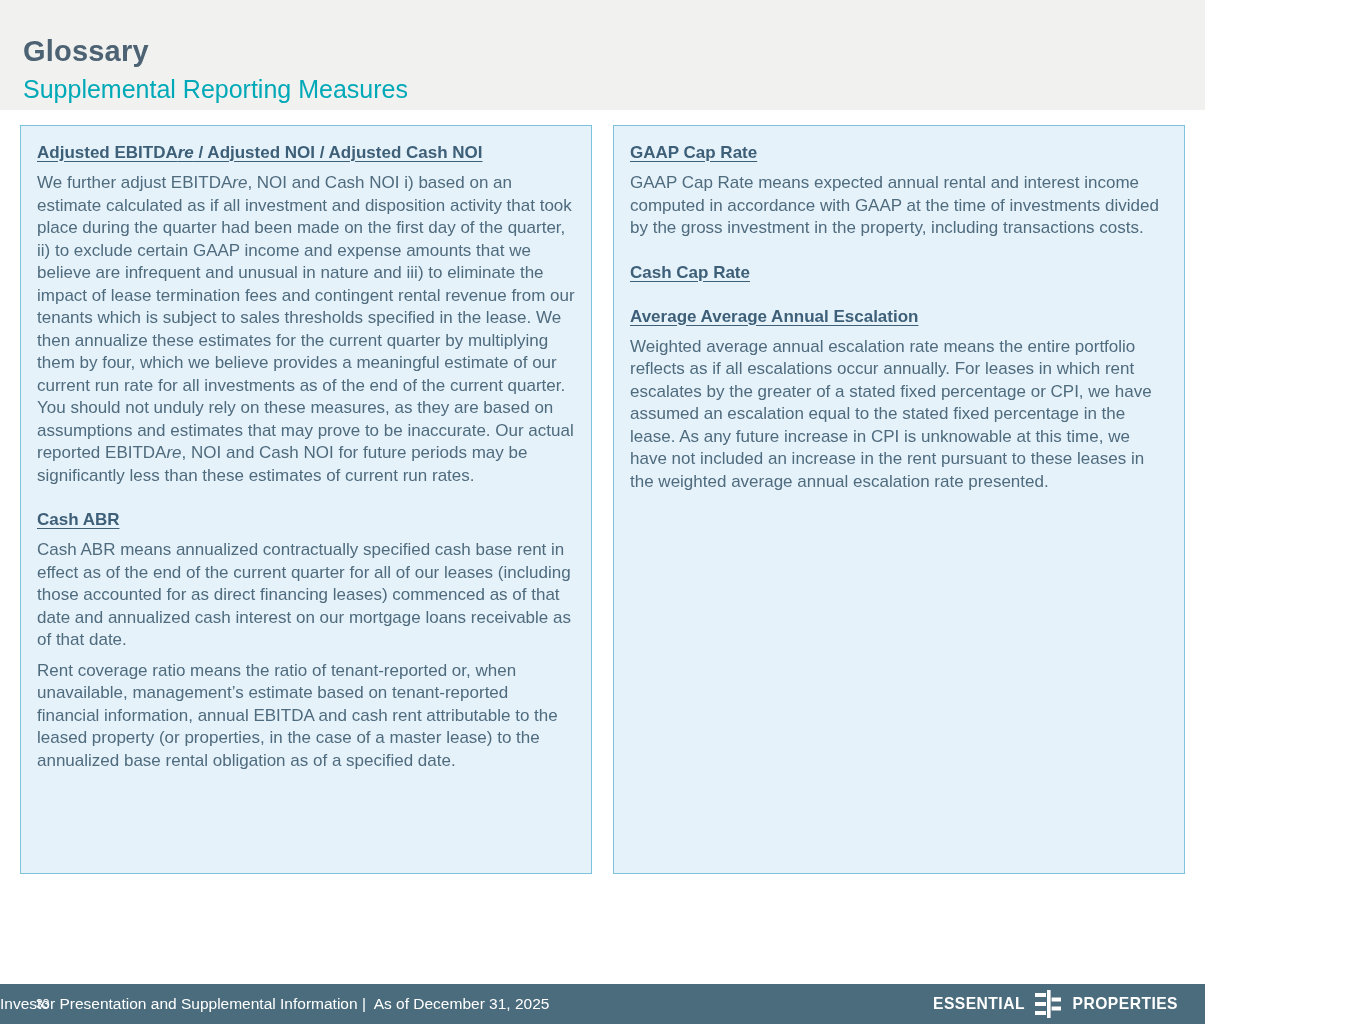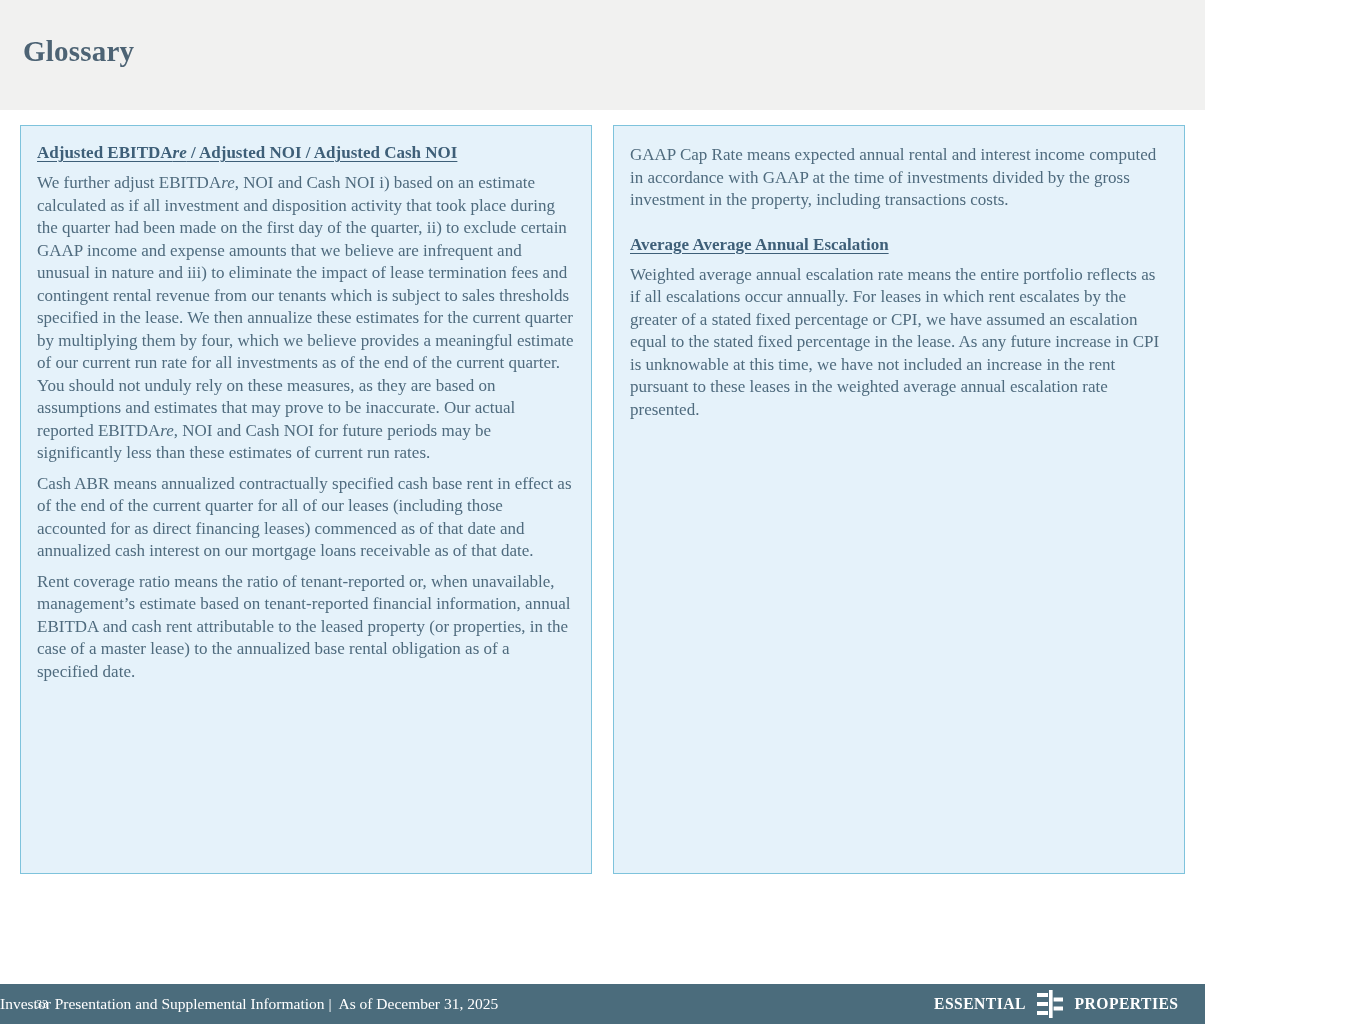--- a/index.html
+++ b/index.html
@@ -2,21 +2,21 @@
 <html><head>
 <meta charset="utf-8">
 <style>
   * { margin: 0; padding: 0; box-sizing: border-box; }
   html, body { background: #ffffff; }
   .slide {
     position: relative;
     width: 1205px;
     height: 1024px;
     background: #ffffff;
-    font-family: Liberation Serif, serif;
+    font-family: Liberation Sans, sans-serif;
     overflow: hidden;
   }
 
   
   .header-band {
     position: absolute;
     top: 0; left: 0; right: 0;
     height: 110px;
     background: #f1f1f0;
     padding: 36px 0 0 23px;
@@ -110,36 +110,40 @@
   }
   .logo-mark { display: block; }
 </style>
 </head>
 <body>
 
 <div class="slide">
 
   <div class="header-band">
     <div class="page-title">Glossary</div>
+    <div class="page-subtitle">Supplemental Reporting Measures</div>
   </div>
 
   <div class="boxes">
 
     <div class="glossary-box">
       <h3><span>Adjusted EBITDA</span><i>re</i><span> / Adjusted NOI / Adjusted Cash NOI</span></h3>
       <p><span>We further adjust EBITDA</span><i>re</i><span>, NOI and Cash NOI i) based on an estimate calculated as if all investment and disposition activity that took place during the quarter had been made on the first day of the quarter, ii) to exclude certain GAAP income and expense amounts that we believe are infrequent and unusual in nature and iii) to eliminate the impact of lease termination fees and contingent rental revenue from our tenants which is subject to sales thresholds specified in the lease. We then annualize these estimates for the current quarter by multiplying them by four, which we believe provides a meaningful estimate of our current run rate for all investments as of the end of the current quarter. You should not unduly rely on these measures, as they are based on assumptions and estimates that may prove to be inaccurate. Our actual reported EBITDA</span><i>re</i><span>, NOI and Cash NOI for future periods may be significantly less than these estimates of current run rates.</span></p>
 
+      <h3>Cash ABR</h3>
       <p>Cash ABR means annualized contractually specified cash base rent in effect as of the end of the current quarter for all of our leases (including those accounted for as direct financing leases) commenced as of that date and annualized cash interest on our mortgage loans receivable as of that date.</p>
 
       <p>Rent coverage ratio means the ratio of tenant-reported or, when unavailable, management’s estimate based on tenant-reported financial information, annual EBITDA and cash rent attributable to the leased property (or properties, in the case of a master lease) to the annualized base rental obligation as of a specified date.</p>
     </div>
 
     <div class="glossary-box">
+      <h3>GAAP Cap Rate</h3>
       <p>GAAP Cap Rate means expected annual rental and interest income computed in accordance with GAAP at the time of investments divided by the gross investment in the property, including transactions costs.</p>
 
+      <h3>Cash Cap Rate</h3>
 
       <h3>Average Average Annual Escalation</h3>
       <p>Weighted average annual escalation rate means the entire portfolio reflects as if all escalations occur annually. For leases in which rent escalates by the greater of a stated fixed percentage or CPI, we have assumed an escalation equal to the stated fixed percentage in the lease. As any future increase in CPI is unknowable at this time, we have not included an increase in the rent pursuant to these leases in the weighted average annual escalation rate presented.</p>
     </div>
 
   </div>
 
   <div class="footer">
     <span class="page-number">33</span>
     <span class="footer-center">Investor Presentation and Supplemental Information |  As of December 31, 2025</span>

